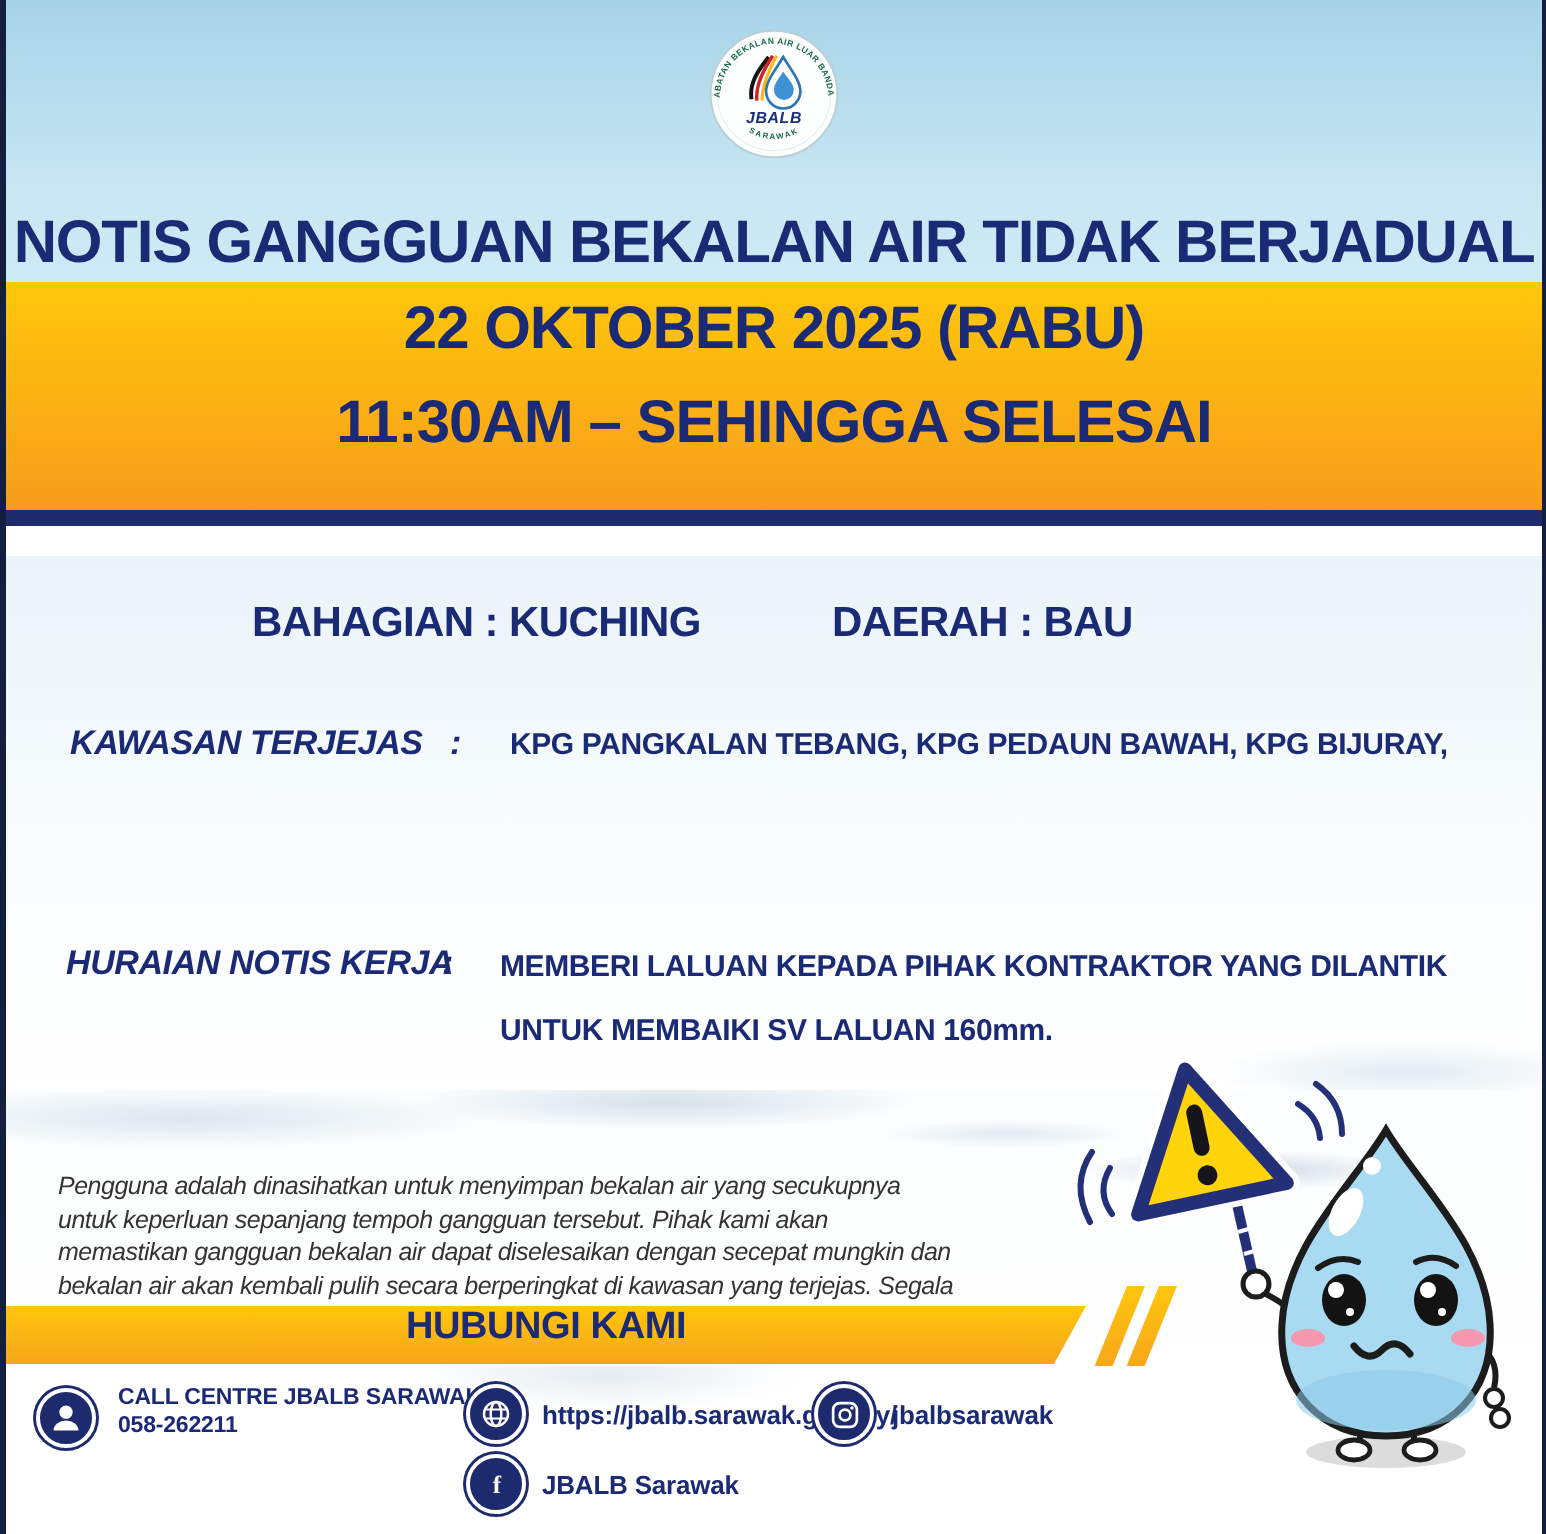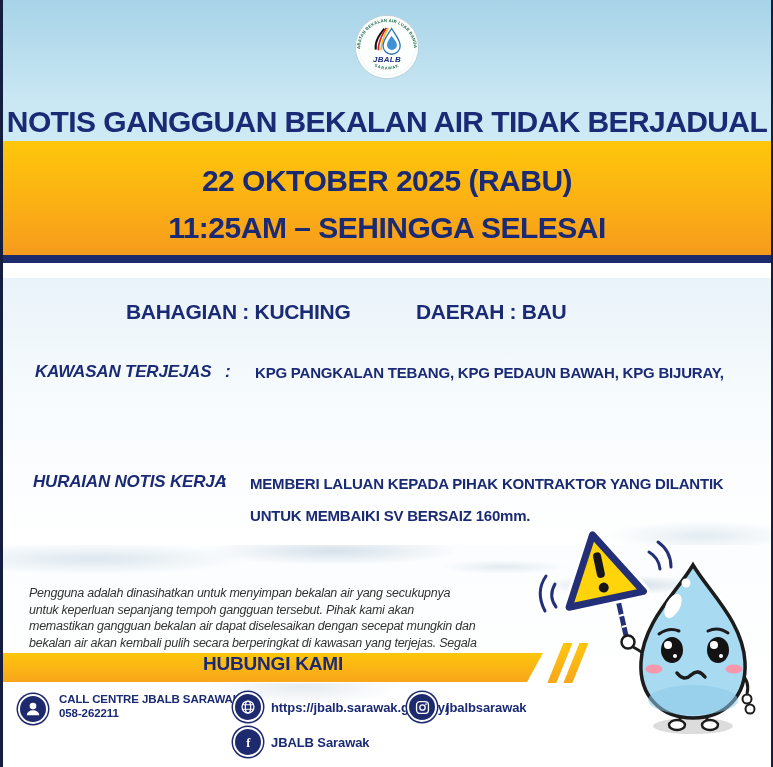--- a/index.html
+++ b/index.html
@@ -11,21 +11,21 @@
   }
   
   .top-blue{position:relative;height:141px;background:linear-gradient(180deg,#a7d3e8 0%,#c9e7f3 70%,#cdeaf5 100%);}
   .logo-wrap{position:absolute;left:50%;top:14px;transform:translateX(-50%);width:66px;height:66px;}
   .main-title{
     position:absolute;left:0;right:0;bottom:2px;margin:0;text-align:center;
     font-size:30px;font-weight:bold;color:#1b2a74;letter-spacing:-0.6px;white-space:nowrap;
   }
   
   .date-banner{height:114px;background:linear-gradient(180deg,#fec70b 0%,#fbb014 55%,#f79b1d 100%);
-    text-align:center;padding-top:16px;}
+    text-align:center;padding-top:0;}
   .date-line{font-size:30px;font-weight:bold;color:#1b2a74;line-height:47px;letter-spacing:-0.5px;}
   .navy-sep{height:8px;background:#1d2a6b;}
   
   .details{position:relative;height:267px;
     background:
       radial-gradient(ellipse 140px 22px at 700px 258px,#e3ecf2 0%,rgba(227,236,242,0) 70%),
       linear-gradient(180deg,#e9f3f9 0%,#f7fbfd 45%,#ffffff 100%); margin-top: 15px;}
   .details .lbl{position:absolute;font-weight:bold;color:#1b2a74;font-size:17px;letter-spacing:-0.2px;white-space:nowrap;font-style:italic;}
   .details .val{position:absolute;font-weight:bold;color:#1b2a74;font-size:15px;letter-spacing:-0.2px;white-space:nowrap;}
   .region-item{position:absolute;top:22px;font-size:21px;font-weight:bold;color:#1b2a74;letter-spacing:-0.3px;white-space:nowrap;}
@@ -96,36 +96,36 @@
         <path d="M57,22 C51,32 44,40 44,48 a13,13 0 0 0 26,0 C70,40 63,32 57,22 Z" fill="#fff" stroke="#2b74b8" stroke-width="2"></path>
         <path d="M57,33 C54,38 50,42 50,47 a7.5,7.5 0 0 0 15,0 C65,42 60,38 57,33 Z" fill="#3e92d4"></path>
         <text x="50" y="72" font-size="12" font-style="italic" font-weight="bold" fill="#1c2f7e" text-anchor="middle" letter-spacing="0.5">JBALB</text>
       </svg>
     </div>
     <h1 class="main-title">NOTIS GANGGUAN BEKALAN AIR TIDAK BERJADUAL</h1>
   </div>
 
   <div class="date-banner">
     <div class="date-line">22 OKTOBER 2025 (RABU)</div>
-    <div class="date-line">11:25AM – SEHINGGA SELESAI</div>
+    <div class="date-line">11:30AM – SEHINGGA SELESAI</div>
   </div>
   <div class="navy-sep"></div>
 
   <div class="details">
     <span class="region-item" style="left:123px;">BAHAGIAN : KUCHING</span>
     <span class="region-item" style="left:413px;">DAERAH : BAU</span>
 
     <span class="lbl" style="left:32px;top:84px;">KAWASAN TERJEJAS</span>
     <span class="lbl" style="left:222px;top:84px;">:</span>
     <span class="val" style="left:252px;top:86px;text-align:center;">KPG PANGKALAN TEBANG, KPG PEDAUN BAWAH, KPG BIJURAY,</span>
 
     <span class="lbl" style="left:30px;top:194px;">HURAIAN NOTIS KERJA</span>
     <span class="lbl" style="left:218px;top:194px;">:</span>
     <span class="val" style="left:247px;top:197px;">MEMBERI LALUAN KEPADA PIHAK KONTRAKTOR YANG DILANTIK</span>
-    <span class="val" style="left:247px;top:229px;">UNTUK MEMBAIKI SV BERSAIZ 160mm.</span>
+    <span class="val" style="left:247px;top:229px;">UNTUK MEMBAIKI SV LALUAN 160mm.</span>
   </div>
 
   <div class="water-strip">
     <p class="advisory">Pengguna adalah dinasihatkan untuk menyimpan bekalan air yang secukupnya untuk keperluan sepanjang tempoh gangguan tersebut. Pihak kami akan memastikan gangguan bekalan air dapat diselesaikan dengan secepat mungkin dan bekalan air akan kembali pulih secara berperingkat di kawasan yang terjejas. Segala kesulitan yang timbul akibat gangguan ini adalah sangat dikesali.</p>
     <div class="hubungi-bar">
       <span>HUBUNGI KAMI</span>
     </div>
     <div class="slash s1"></div>
     <div class="slash s2"></div>
   </div>

